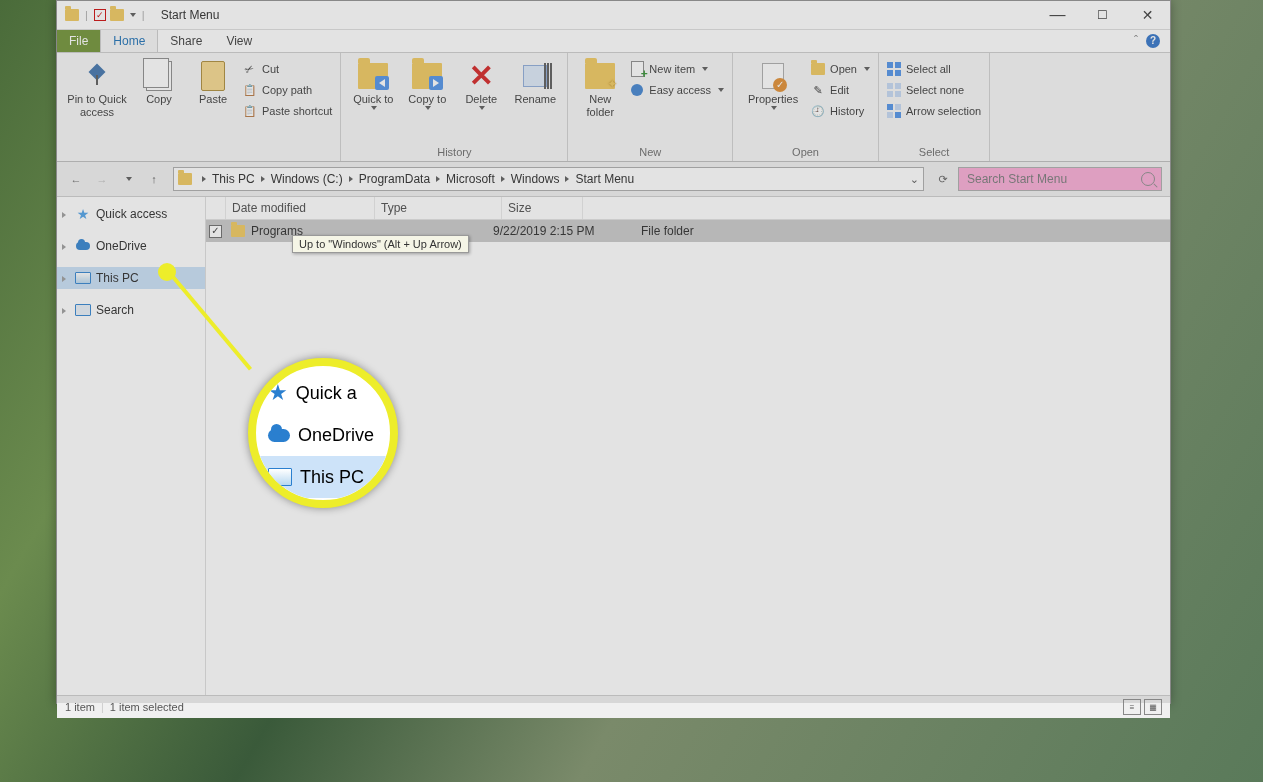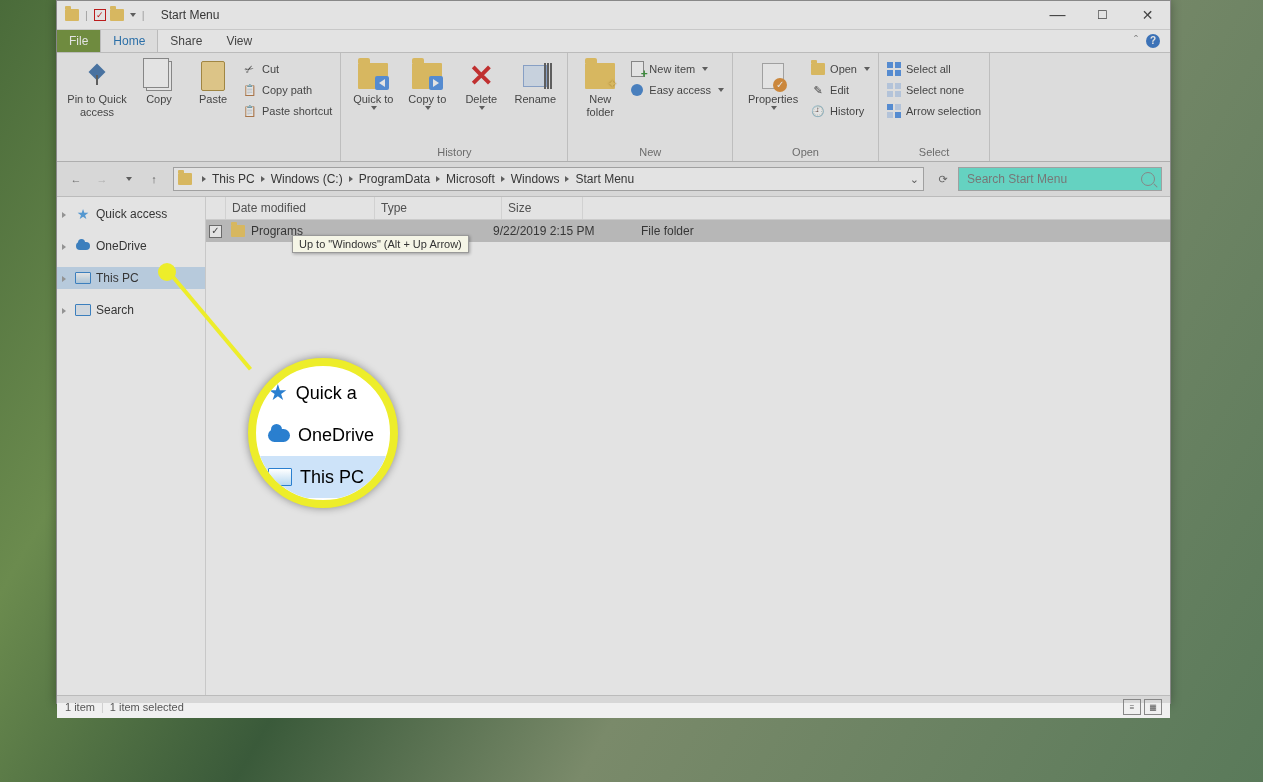--- a/index.html
+++ b/index.html
@@ -67,21 +67,21 @@
 
 .navbar{height:30px;display:flex;align-items:center;gap:4px;padding:2px 8px;background:#f0f0f0;border-bottom:1px solid #ccc}
 .navbar .arrbtn{width:22px;height:22px;display:flex;align-items:center;justify-content:center;color:#666}
 .navbar .arrbtn.dis{color:#bbb}
 .navbar .upbtn{width:22px;height:22px;display:flex;align-items:center;justify-content:center;color:#555}
 .addressbar{flex:1;height:22px;border:1px solid #aaa;background:#fff;display:flex;align-items:center;padding:0 4px;margin:0 4px;overflow:hidden}
 .addressbar .folder-icon{margin-right:4px;flex-shrink:0}
 .addressbar .crumb{font-size:12px;color:#222;white-space:nowrap}
 .addressbar .adrop{margin-left:auto;color:#555}
 .refresh{width:22px;height:22px;display:flex;align-items:center;justify-content:center;color:#555}
-.searchbox{width:190px;height:22px;border:1px solid #aaa;background:#5eead4;display:flex;align-items:center;padding:0 6px;position:relative}
+.searchbox{width:190px;height:22px;border:1px solid #aaa;background:#f9a8d4;display:flex;align-items:center;padding:0 6px;position:relative}
 .searchbox input{border:0;outline:0;font:inherit;font-size:12px;color:#555;width:100%;background:transparent}
 .searchbox .mag{position:absolute;right:6px;width:12px;height:12px;border:1px solid #888;border-radius:50%}
 .searchbox .mag::after{content:"";position:absolute;width:5px;height:1px;background:#888;right:-4px;bottom:-1px;transform:rotate(45deg)}
 
 .body{flex:1;display:flex;height:498px}
 .tree{width:148px;border-right:1px solid #ddd;background:#fff;padding-top:6px}
 .titem{display:flex;align-items:center;height:22px;padding-left:2px;font-size:12px;color:#222;gap:2px}
 .titem.sel{background:#c7dff7}
 .titem .exp{width:14px;text-align:center}
 .titem .tic{width:16px;height:14px;display:flex;align-items:center;justify-content:center;margin-right:3px}

